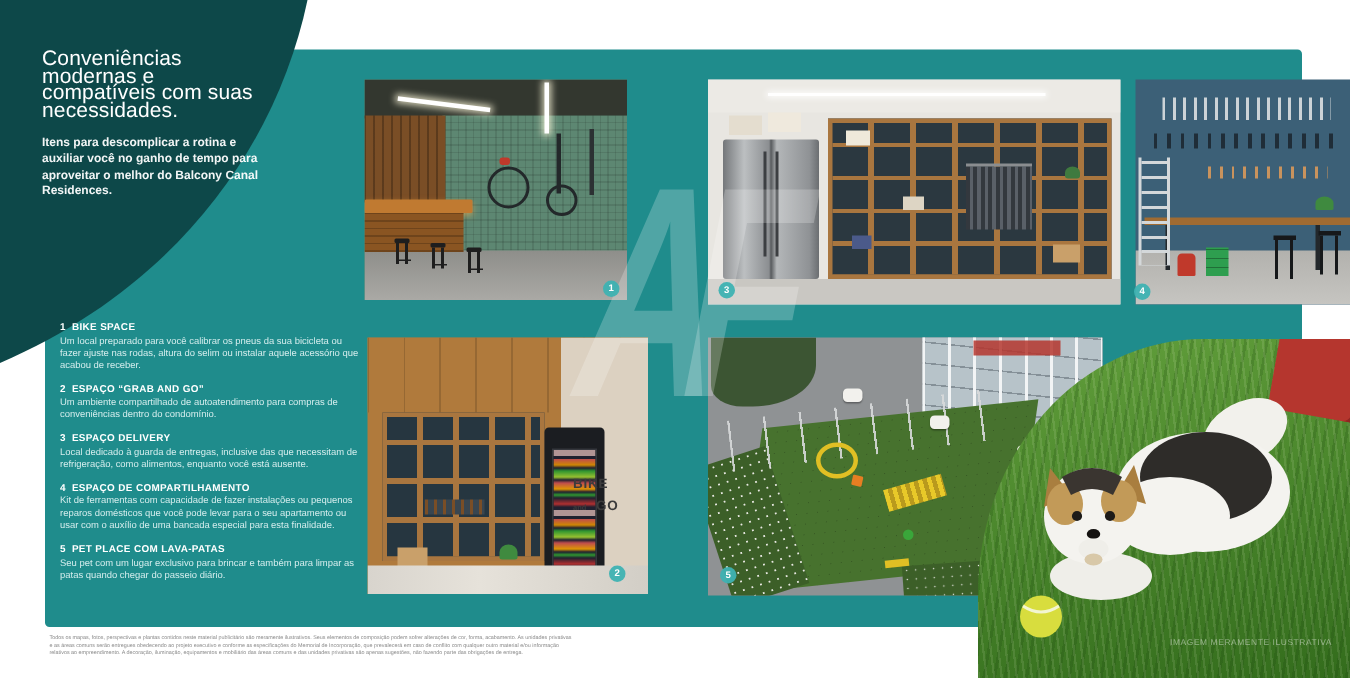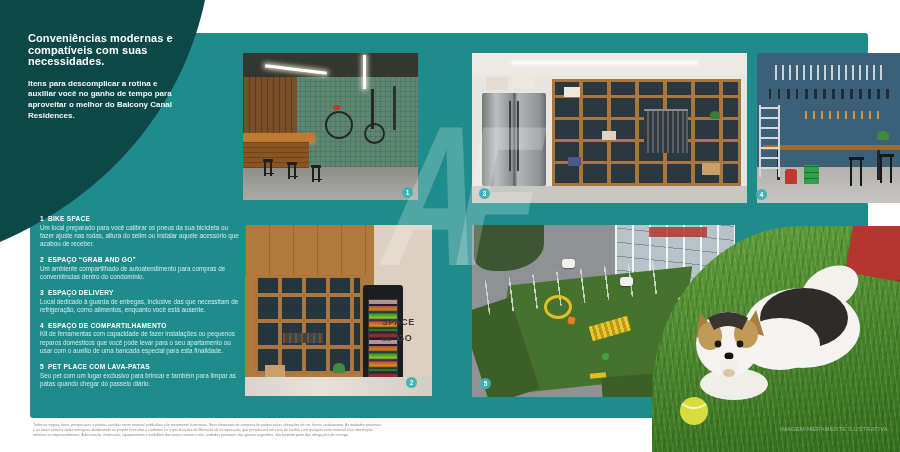--- a/index.html
+++ b/index.html
@@ -4,21 +4,21 @@
 <style>
   html,body{margin:0;padding:0;background:#fff;}
   .canvas{position:relative;width:900px;height:452px;overflow:hidden;background:#ffffff;
           font-family:"Liberation Sans",sans-serif;-webkit-font-smoothing:antialiased;}
   
   .panel{position:absolute;left:30px;top:33px;width:838px;height:385px;background:#1f8c8c;
          border-radius:95px 3px 3px 3px;z-index:1;}
   
   .corner-blob{position:absolute;left:0;top:0;z-index:3;}
   .intro{position:absolute;left:28px;top:33px;width:150px;z-index:4;color:#fff;}
-  .intro h1{font-size:11px;line-height:11.5px;font-weight:bold;margin:0 0 11px 0;letter-spacing:.1px;}
+  .intro h1{font-size:14px;line-height:11.5px;font-weight:normal;margin:0 0 11px 0;letter-spacing:.1px;}
   .intro p{font-size:8px;line-height:10.8px;margin:0;color:rgba(255,255,255,.95);font-weight:bold;}
   
   .amenities{position:absolute;left:40px;top:215px;width:202px;z-index:4;color:#fff;}
   .amen-item{margin-bottom:8px;}
   .amen-head{font-size:6.6px;font-weight:bold;letter-spacing:.25px;margin-bottom:1.5px;}
   .amen-num{margin-right:4px;}
   .amen-body{font-size:6.3px;line-height:8.2px;color:rgba(228,245,245,.92);}
   
   .ph{position:absolute;overflow:hidden;z-index:2;}
   .ph *{position:absolute;}
@@ -239,21 +239,21 @@
   <div class="ph ph-grab">
     <div class="gg-cabinet"></div>
     <div class="gg-wallr"></div>
     <div class="gg-shelf"></div>
     <div class="gg-bottles"></div>
     <div class="gg-box"></div>
     <div class="gg-plant"></div>
     <div class="gg-fridge"></div>
     <div class="gg-floor"></div>
     <div class="gg-sign">
-      <span class="l1">SPACE</span>
+      <span class="l1">BIKE</span>
       <span class="l2">and</span>
       <span class="l3">GO</span>
     </div>
   </div>
 
   <div class="ph ph-play">
     <div class="pp-building"></div>
     <div class="pp-banner"></div>
     <div class="pp-grass"></div>
     <div class="pp-flowers"></div>

